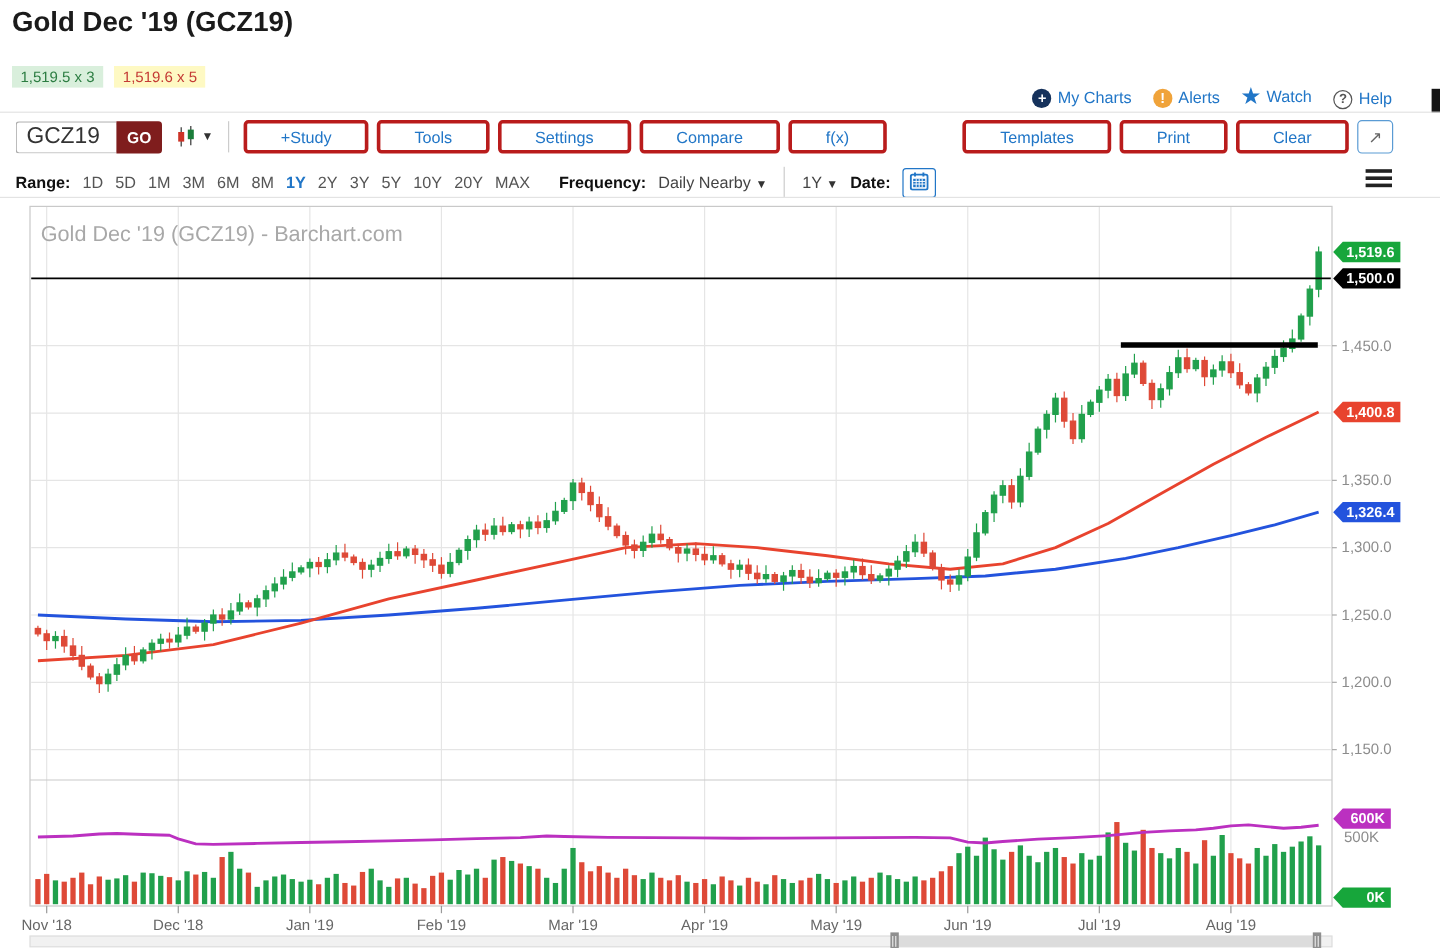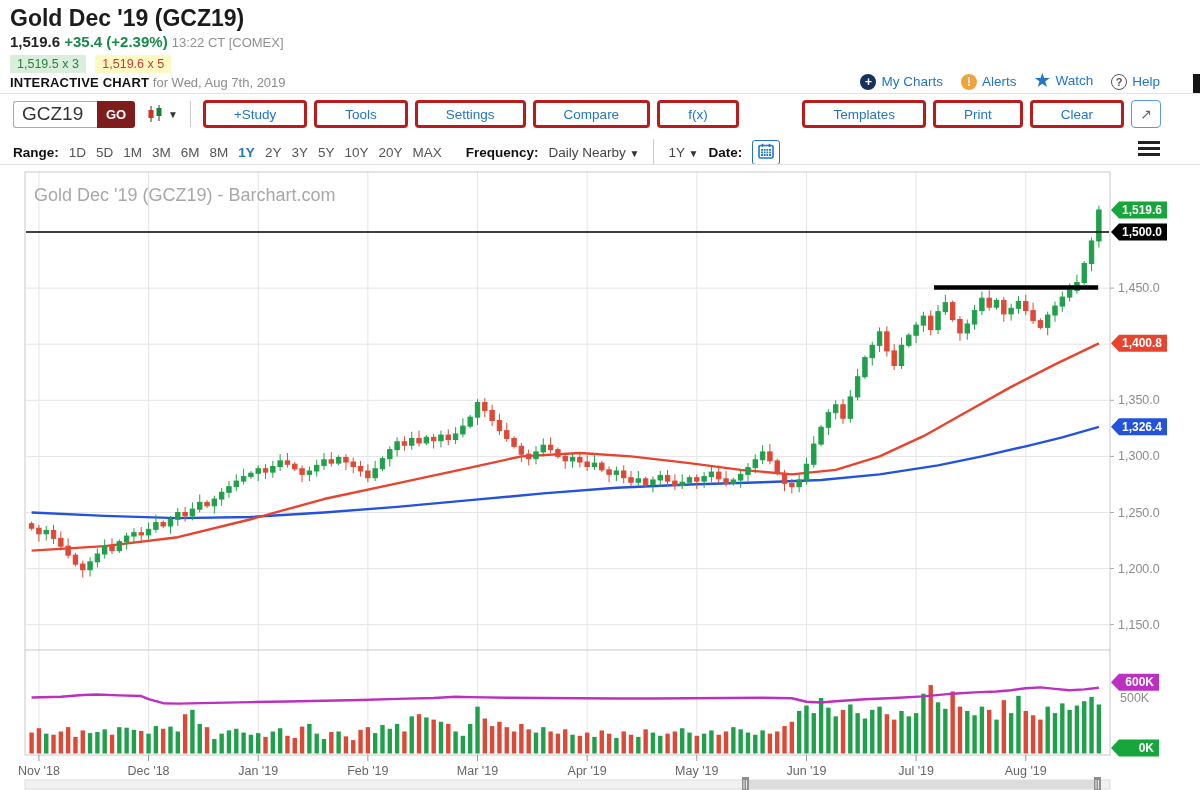--- a/index.html
+++ b/index.html
@@ -60,32 +60,23 @@
   #hamburger { top:138px; right:40px; width:22px; cursor:pointer; }
   #hamburger div { height:3px; background:#222; margin:3px 0; }
 
   svg text { font-family:"Liberation Sans",sans-serif; }
 </style>
 </head>
 <body>
 <div id="page">
 
   <div class="abs" id="sym-title">Gold Dec '19 (GCZ19)</div>
-  <div class="abs" id="price-row">
-    <span id="last-price">1,519.6</span>
-    <span id="price-chg">+35.4 (+2.39%)</span>
-    <span id="price-time">13:22 CT [COMEX]</span>
-  </div>
   <div class="abs" id="badge-row">
     <span class="badge bid">1,519.5 x 3</span>
     <span class="badge ask">1,519.6 x 5</span>
-  </div>
-  <div class="abs" id="ic-row">
-    <b>INTERACTIVE CHART</b>
-    <span>for Wed, Aug 7th, 2019</span>
   </div>
   <div class="abs" id="nav-links"><span class="lnk">
         <span class="icn navy">+</span>
         <span>My Charts</span>
       </span><span class="lnk">
         <span class="icn orange">!</span>
         <span>Alerts</span>
       </span><span class="lnk">
         <span class="icn star">★</span>
         <span>Watch</span>

